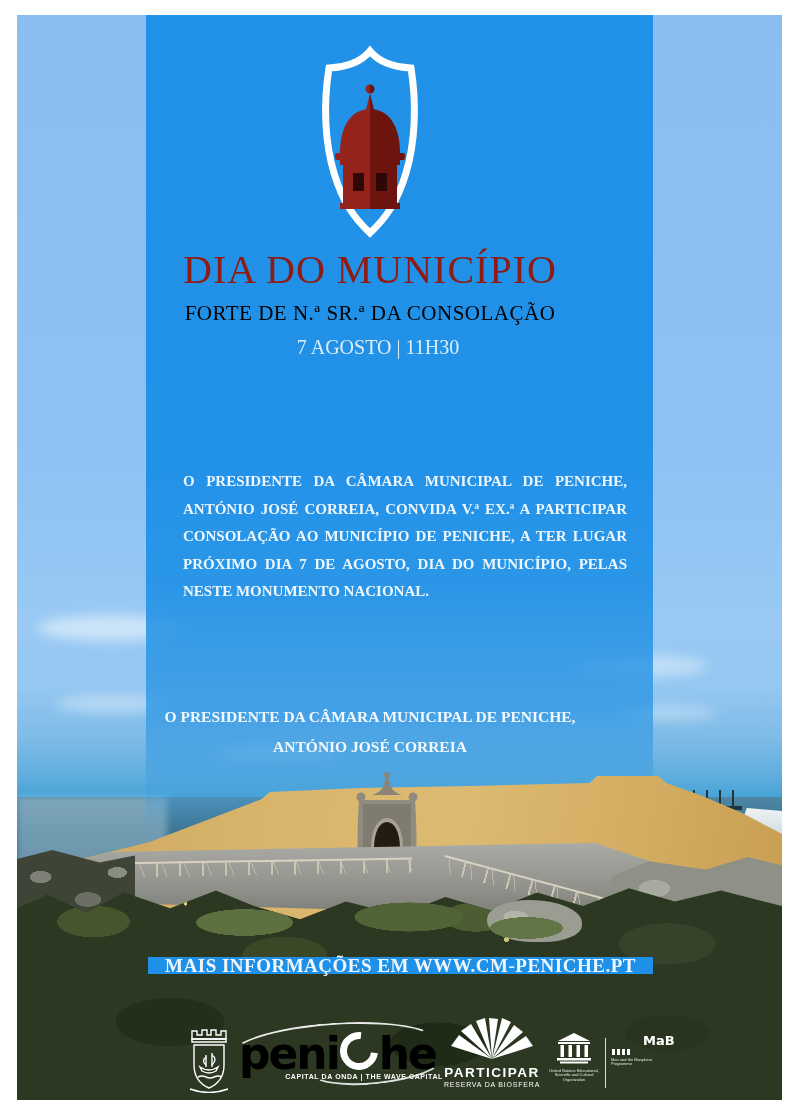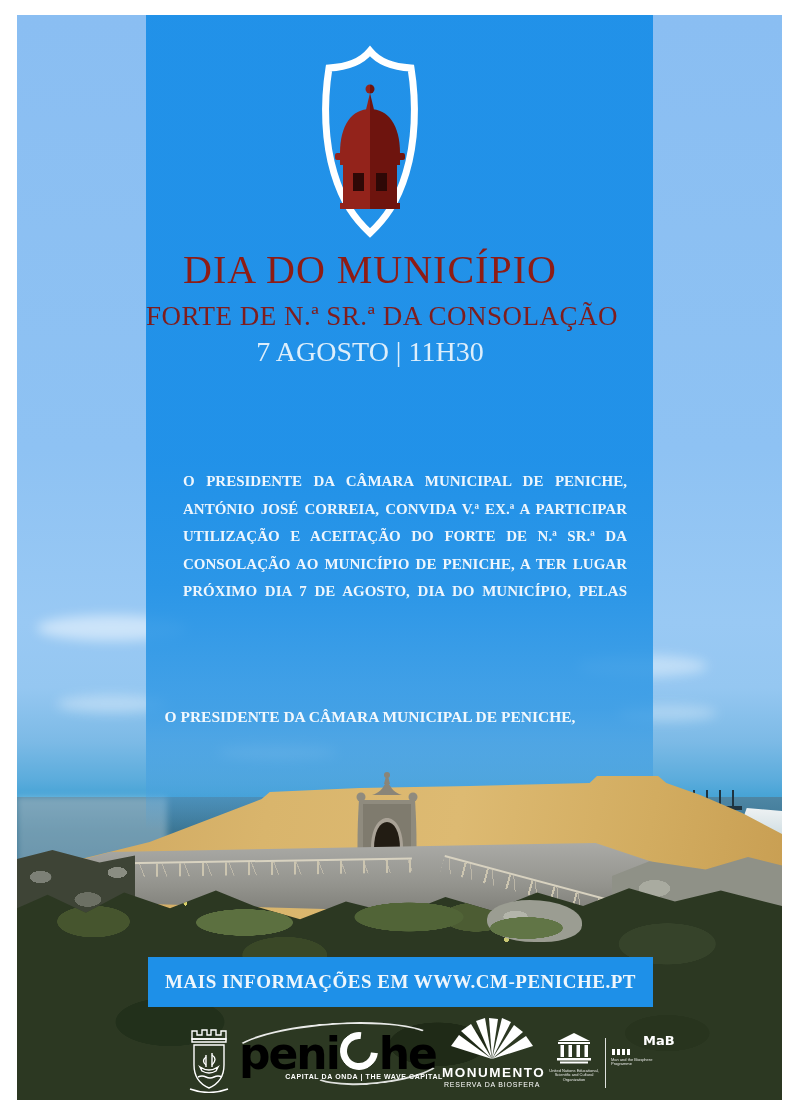--- a/index.html
+++ b/index.html
@@ -78,32 +78,32 @@
   .veg-front{left:110px;top:880px;width:470px;height:55px;z-index:10;
     background:radial-gradient(80px 22px at 25% 50%,#5c7040 0 60%,transparent 61%),
       radial-gradient(90px 24px at 60% 40%,#516437 0 60%,transparent 61%),
       radial-gradient(60px 18px at 85% 60%,#617546 0 60%,transparent 61%);}
 
   
   .band-content{left:129px;top:0;width:448px;height:800px;z-index:11;text-align:center;color:#f2f8fd;}
   .emblem{position:absolute;left:50%;top:30px;transform:translateX(-50%);}
   .poster-title{position:absolute;left:0;top:231px;width:100%;font-size:40px;letter-spacing:1px;
     color:#8e1c15;font-weight:400;white-space:nowrap;}
-  .venue{position:absolute;left:0;top:286px;width:100%;font-size:27px;letter-spacing:.5px;color:#7f1d1d;white-space:nowrap;}
-  .datetime{position:absolute;left:0;top:321px;width:100%;font-size:28px;color:#ddeefb;}
+  .venue{position:absolute;left:0;top:286px;width:100%;font-size:21px;letter-spacing:.5px;color:#000000;white-space:nowrap;}
+  .datetime{position:absolute;left:0;top:321px;width:100%;font-size:20px;color:#ddeefb;padding-left:8px;}
   .convite{position:absolute;left:0;top:370px;width:100%;font-size:46px;letter-spacing:4px;color:#f6fbff;}
   .body-block{position:absolute;left:37px;top:453px;width:444px;text-align:left;
     font-size:15px;font-weight:bold;color:#eef6fd;}
   .jline{line-height:27.5px;height:27.5px;text-align:justify;overflow:hidden;}
   .jline::after{content:"";display:inline-block;width:100%;height:0;}
   .jlast{line-height:27.5px;height:27.5px;text-align:left;}
   .sig{position:absolute;left:0;top:687px;width:100%;font-size:15.5px;font-weight:bold;line-height:30px;color:#f2f8fd;}
 
   
-  .info-banner{left:131px;top:942px;width:505px;height:50px;z-index:20;background:#1e90e8;
+  .info-banner{left:131px;top:942px;width:505px;height:17px;z-index:20;background:#1e90e8;
     display:flex;align-items:center;justify-content:center;}
   .info-banner span{font-size:19px;font-weight:bold;letter-spacing:.5px;color:#eef6fc;}
 
   
   .footer{left:0;top:995px;width:765px;height:90px;z-index:21;color:#fff;}
   .crest{position:absolute;left:167px;top:17px;}
   .peniche-logo{position:absolute;left:222px;top:22px;width:205px;height:46px;
     font-family:"DejaVu Sans",sans-serif;font-weight:bold;font-size:44px;letter-spacing:-2px;
     color:#000000;white-space:nowrap;line-height:44px;}
   .c-ring{display:inline-block;width:24px;height:24px;border:7px solid #fff;border-right-color:transparent;
@@ -192,26 +192,27 @@
           <rect x="69" y="128" width="11" height="18" fill="#2e0806"></rect>
         </g>
       </svg>
     </div>
     <div class="poster-title">DIA DO MUNICÍPIO</div>
     <div class="venue">FORTE DE N.ª SR.ª DA CONSOLAÇÃO</div>
     <div class="datetime">7 AGOSTO | 11H30</div>
     <div class="body-block">
       <div class="jline">O PRESIDENTE DA CÂMARA MUNICIPAL DE PENICHE,</div>
       <div class="jline">ANTÓNIO JOSÉ CORREIA,  CONVIDA V.ª EX.ª A PARTICIPAR NA</div>
-      <div class="jline">UTILIZAÇÃO E ACEITAÇÃO DO FORTE DE N.ª SR.ª DA</div>
       <div class="jline">CONSOLAÇÃO AO MUNICÍPIO DE PENICHE, A TER LUGAR NO</div>
       <div class="jline">PRÓXIMO DIA 7 DE AGOSTO, DIA DO MUNICÍPIO, PELAS 11H30,</div>
+      <div class="jlast">NESTE MONUMENTO NACIONAL.</div>
     </div>
     <div class="sig">
       <div>O PRESIDENTE DA CÂMARA MUNICIPAL DE PENICHE,</div>
+      <div>ANTÓNIO JOSÉ CORREIA</div>
     </div>
   </div>
 
   <div class="abs info-banner">
     <span>MAIS INFORMAÇÕES EM WWW.CM-PENICHE.PT</span>
   </div>
 
   <div class="abs footer">
 
     <div class="crest">
@@ -237,21 +238,21 @@
     <div class="berlengas">
       <svg width="92" height="42" viewBox="0 0 92 42" fill="#ffffff">
         <path d="M46,41 L5,28 L13,17 Z"></path>
         <path d="M46,41 L15,13 L25,6 Z"></path>
         <path d="M46,41 L30,3 L39,0 Z"></path>
         <path d="M46,41 L43,0 L52,1 Z"></path>
         <path d="M46,41 L56,0 L65,4 Z"></path>
         <path d="M46,41 L68,7 L77,14 Z"></path>
         <path d="M46,41 L80,18 L87,28 Z"></path>
       </svg>
-      <div class="name">MONUMENTO</div>
+      <div class="name">PARTICIPAR</div>
       <div class="sub">RESERVA DA BIOSFERA</div>
     </div>
 
     <div class="unesco">
       <svg width="36" height="31" viewBox="0 0 36 31" fill="#ffffff">
         <path d="M18,0 L34,8 H2 Z"></path>
         <rect x="2" y="9" width="32" height="2"></rect>
         <rect x="4.5" y="12" width="3.5" height="12"></rect>
         <rect x="12.5" y="12" width="3.5" height="12"></rect>
         <rect x="20.5" y="12" width="3.5" height="12"></rect>

